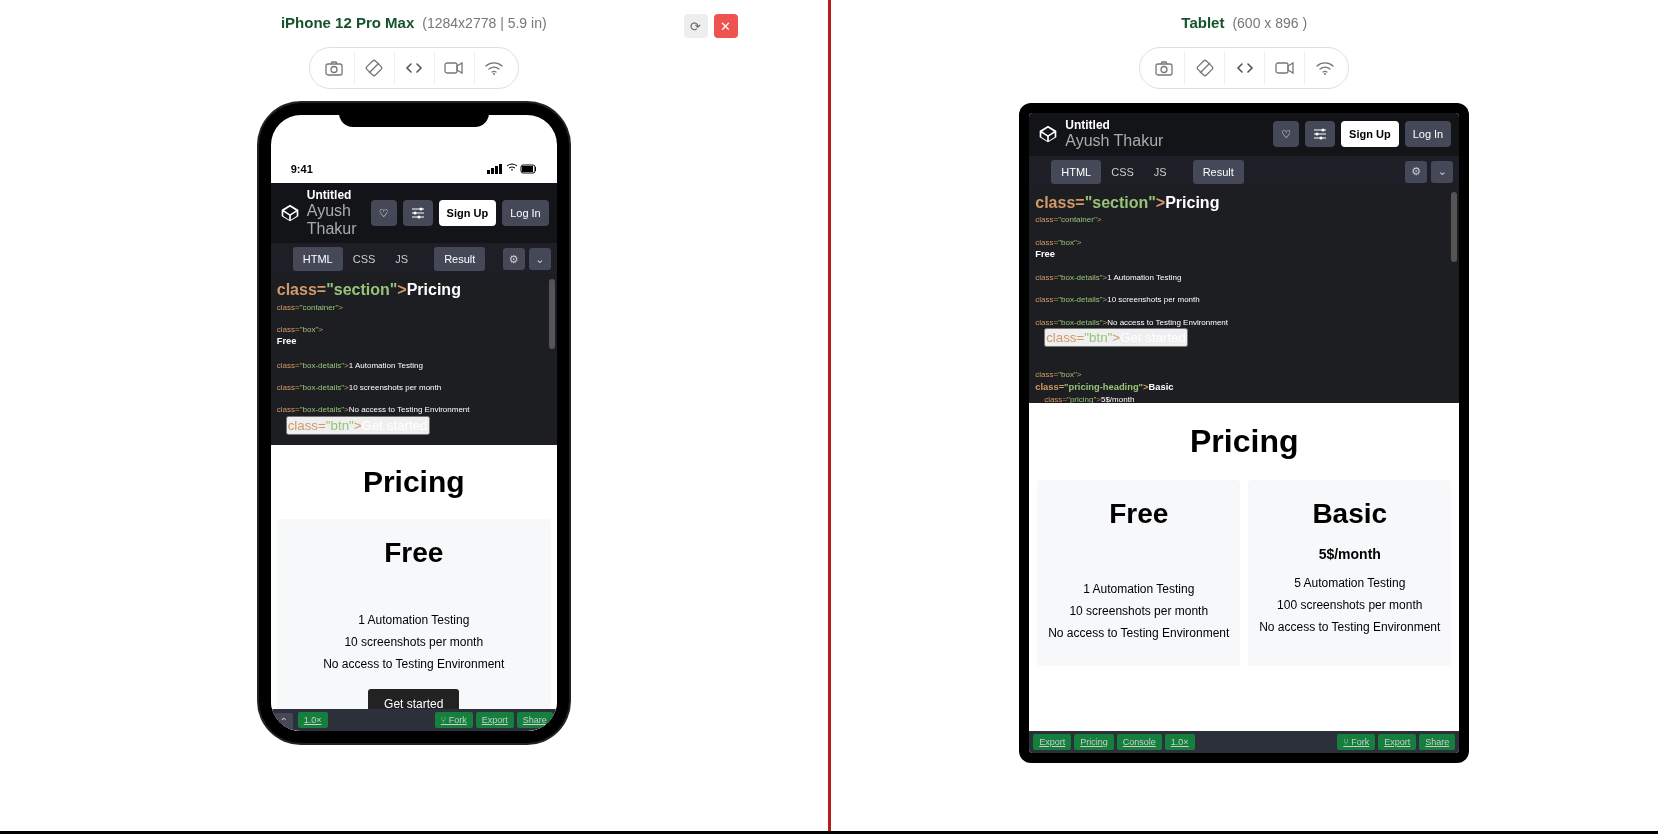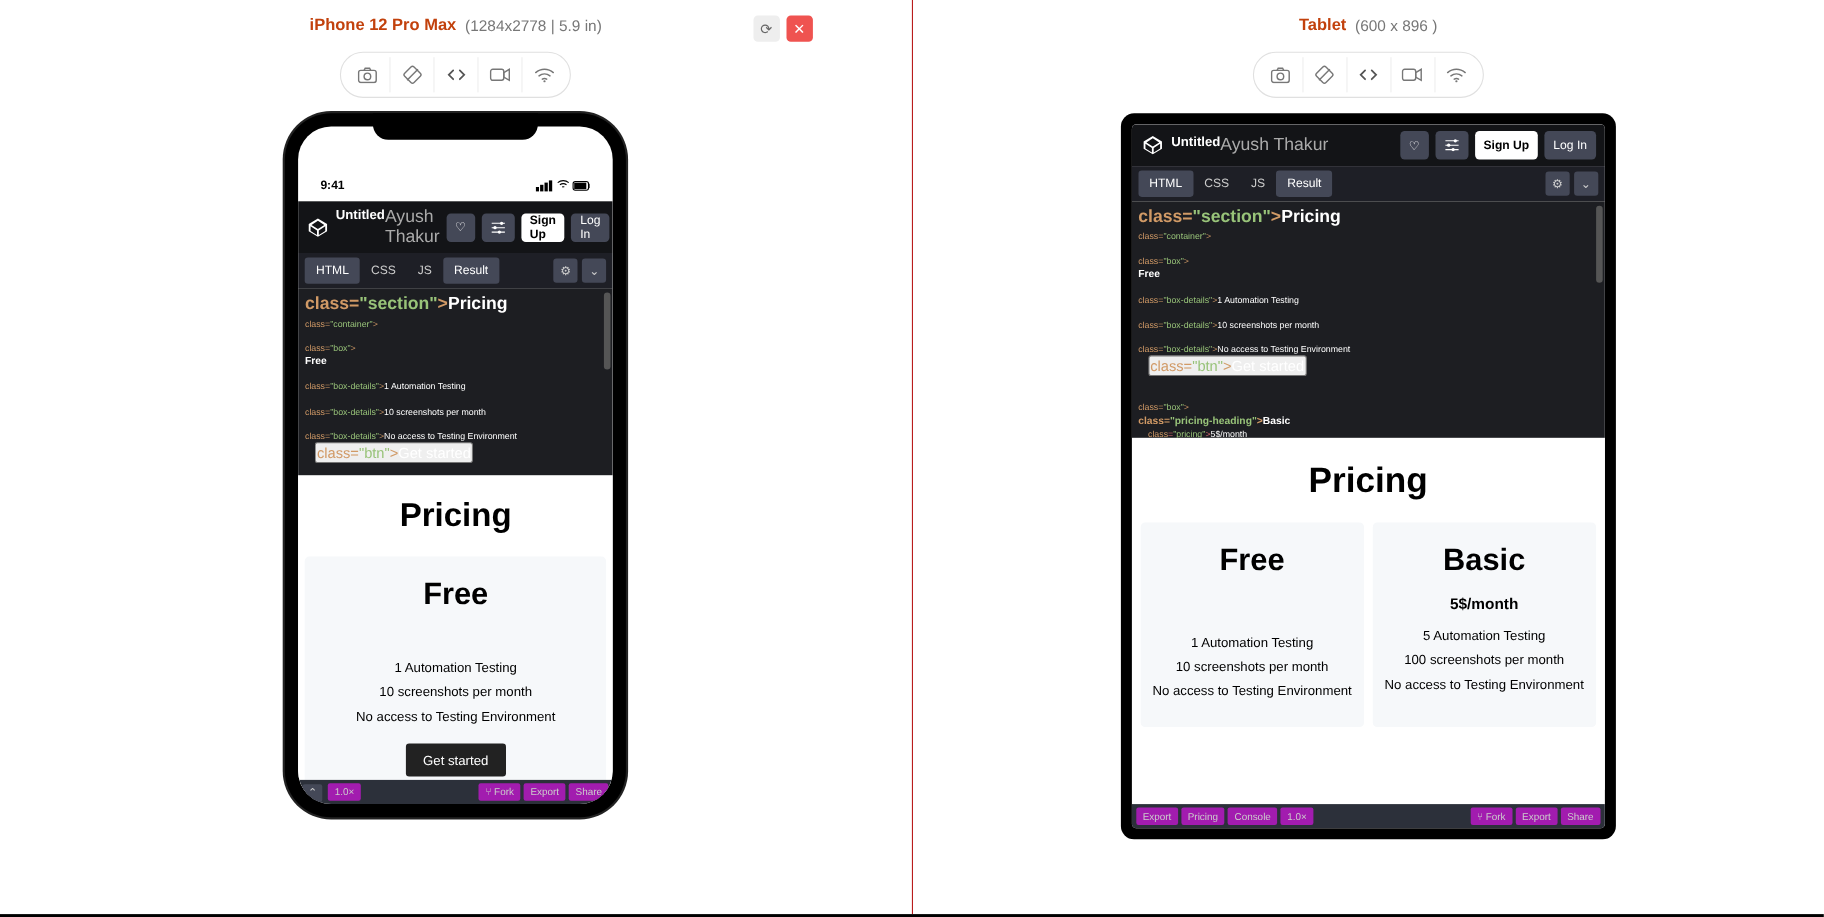--- a/index.html
+++ b/index.html
@@ -1,68 +1,68 @@
 <!DOCTYPE html>
 <html><head>
 <meta charset="utf-8">
 <style>
 * { margin: 0; padding: 0; box-sizing: border-box; font-family: -apple-system, Arial, sans-serif; }
 body { background: #fff; width: 1658px; height: 834px; position: relative; border-bottom: 3px solid #000; }
 .split { display: flex; height: 100%; }
 .pane { flex: 1; position: relative; display: flex; flex-direction: column; align-items: center; padding-top: 14px; }
-.pane + .pane { border-left: 1px solid #b91c1c; }
+.pane + .pane { border-left: 3px solid #b91c1c; }
 .pane-header { display: flex; align-items: center; gap: 8px; margin-bottom: 16px; width: 100%; justify-content: center; position: relative; }
-.pane-title { font-size: 15px; font-weight: 600; color: #c2410c; }
+.pane-title { font-size: 15px; font-weight: 600; color: #14532d; }
 .pane-sub { font-size: 14px; color: #777; }
 .pane-actions { position: absolute; right: 90px; top: 0; display: flex; gap: 6px; }
 .pa-btn { width: 24px; height: 24px; border-radius: 4px; display: flex; align-items: center; justify-content: center; font-size: 13px; cursor: pointer; }
 .pa-refresh { background: #eee; color: #666; }
 .pa-close { background: #ef5350; color: #fff; }
 .toolbar { display: flex; background: #fff; border: 1px solid #e0e0e0; border-radius: 22px; padding: 4px; margin-bottom: 14px; }
 .tool { width: 40px; height: 32px; display: flex; align-items: center; justify-content: center; color: #666; cursor: pointer; }
 .tool + .tool { border-left: 1px solid #eee; }
 
 .phone { width: 310px; height: 640px; background: #000; border-radius: 42px; padding: 12px; position: relative; box-shadow: 0 0 0 2px #222; }
 .phone-screen { width: 100%; height: 100%; background: #fff; border-radius: 30px; overflow: hidden; position: relative; }
 .notch { position: absolute; top: 0; left: 50%; transform: translateX(-50%); width: 150px; height: 24px; background: #000; border-radius: 0 0 14px 14px; z-index: 10; }
 .statusbar { height: 28px; display: flex; justify-content: space-between; align-items: center; padding: 0 20px; font-size: 11px; font-weight: 600; color: #000; margin-top: 40px; }
 
 .tablet { width: 450px; height: 660px; background: #000; border-radius: 12px; padding: 10px; }
 .tablet-screen { width: 100%; height: 100%; background: #fff; border-radius: 4px; overflow: hidden; position: relative; }
 
 .cp-header { background: #131417; color: #fff; display: flex; align-items: center; padding: 6px 8px; gap: 6px; }
 .cp-logo { width: 22px; height: 22px; display: flex; align-items: center; justify-content: center; }
-.cp-titles { flex: 1; display: flex; flex-direction: row; line-height: 1.1; }
+.cp-titles { flex: 1; display: flex; flex-direction: column; line-height: 1.1; }
 .cp-title { font-size: 12px; font-weight: 700; }
 .cp-author { font-size: 16px; color: #aaa; }
 .cp-hbtn { background: #444857; border-radius: 4px; height: 26px; padding: 0 8px; font-size: 11px; color: #fff; display: flex; align-items: center; cursor: pointer; }
 .cp-signup { background: #ffffff; color: #000; font-weight: 600; }
 .cp-tabs { background: #1e1f26; display: flex; align-items: center; padding: 4px 6px; gap: 0; position: relative; }
 .cp-tab { font-size: 11px; color: #ccc; padding: 6px 10px; cursor: pointer; border-radius: 3px; }
-.cp-tab.active { background: #444857; color: #fff; }
+.cp-tab.active { background: #444857; color: #fff; margin-left: 16px; }
 .cp-tab-right { margin-left: auto; display: flex; gap: 4px; }
 .cp-gear { background: #444857; width: 22px; height: 22px; border-radius: 3px; display: flex; align-items: center; justify-content: center; font-size: 11px; color: #ccc; cursor: pointer; }
 .code { background: #1d1e22; color: #ccc; font-family: 'Courier New', monospace; font-size: 8px; line-height: 1.4; padding: 4px 6px; overflow: hidden; position: relative; }
 .code .t { color: #e06c75; }
 .code .a { color: #d19a66; }
 .code .s { color: #98c379; }
 .code .tx { color: #fff; }
 .code-scroll { position: absolute; right: 2px; top: 4px; width: 6px; height: 70px; background: #555; border-radius: 3px; }
 .result { background: #fff; color: #000; text-align: center; overflow: hidden; }
 .result h1 { font-size: 30px; font-weight: 800; padding: 20px 0; }
 .tablet .result h1 { font-size: 32px; }
 .cards { display: flex; gap: 8px; padding: 0 8px; }
 .card { flex: 1; background: #f6f8fa; border-radius: 4px; padding: 18px 8px; }
 .phone .card { margin: 0 6px; }
 .card h2 { font-size: 28px; font-weight: 800; margin-bottom: 16px; }
 .card .price { font-size: 14px; font-weight: 600; margin-bottom: 14px; }
 .card .det { font-size: 12px; margin: 8px 0; }
 .getbtn { background: #222; color: #fff; font-size: 12px; padding: 8px 16px; border: none; cursor: pointer; margin-top: 10px; border-radius: 3px; }
 .cp-footer { position: absolute; bottom: 0; left: 0; right: 0; background: #2c303a; display: flex; align-items: center; padding: 3px 4px; gap: 3px; }
-.fbtn { background: #a21caf; color: #ccc; font-size: 9px; padding: 3px 6px; border-radius: 2px; cursor: pointer; }
+.fbtn { background: #15803d; color: #ccc; font-size: 9px; padding: 3px 6px; border-radius: 2px; cursor: pointer; text-decoration: underline; }
 .fspacer { flex: 1; }
 .arrow-left { position: absolute; left: 4px; bottom: 2px; background: #444857; width: 18px; height: 16px; border-radius: 2px; display:flex;align-items:center;justify-content:center;color:#ccc;font-size:10px;cursor:pointer;}
 svg { display: block; }
 </style>
 </head>
 <body>
 
 <div class="split">
 
   <div class="pane">

